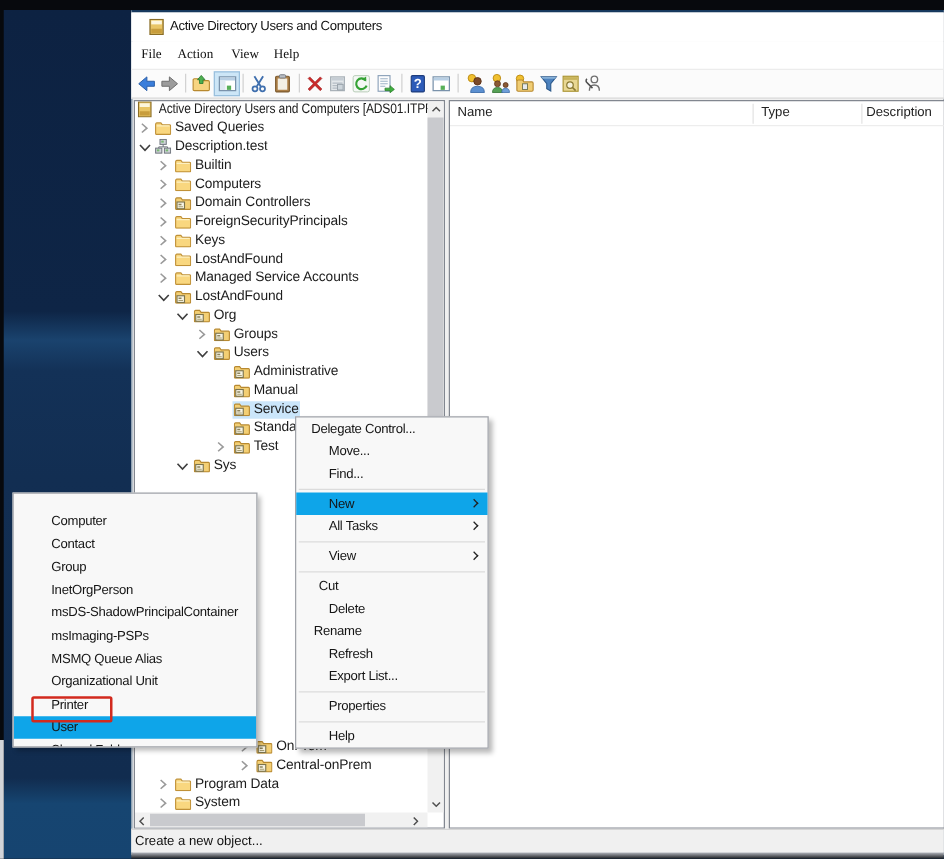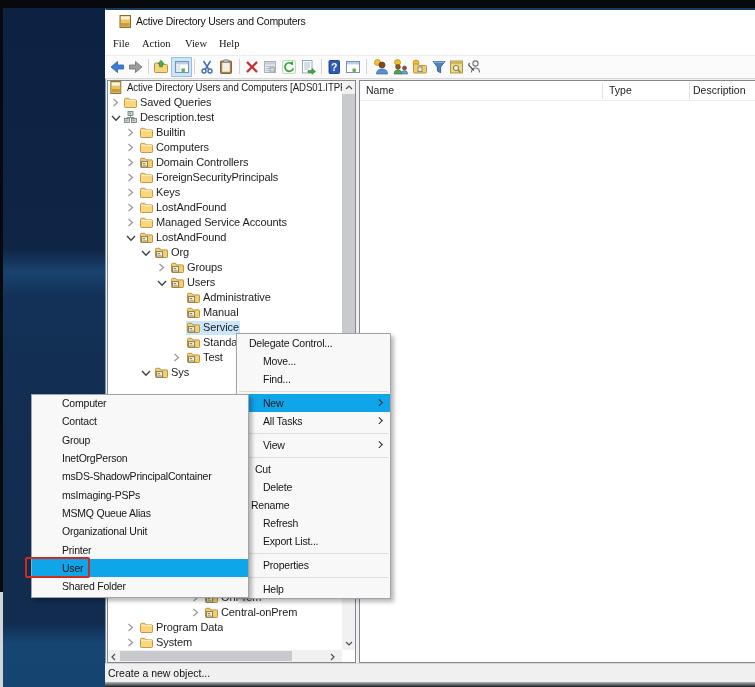--- a/index.html
+++ b/index.html
@@ -463,21 +463,21 @@
 <div class="menurow"><span style="padding-left:18px">Cut</span></div>
 <div class="menurow"><span style="padding-left:26px">Delete</span></div>
 <div class="menurow"><span style="padding-left:14px">Rename</span></div>
 <div class="menurow"><span style="padding-left:26px">Refresh</span></div>
 <div class="menurow"><span style="padding-left:26px">Export List...</span></div>
 <div class="menusep"></div>
 <div class="menurow"><span style="padding-left:26px">Properties</span></div>
 <div class="menusep"></div>
 <div class="menurow"><span style="padding-left:26px">Help</span></div>
 </div>
-<div class="menu" style="left:31px;top:394px;width:218px;height:204px;overflow:hidden;padding-top:0">
+<div class="menu" style="left:10px;top:394px;width:196px;height:204px;overflow:hidden;padding-top:14px">
     <div style="height:0;margin-top:-1px"></div>
 <div class="menurow" style="height:18.33px;line-height:18.33px"><span style="padding-left:30px">Computer</span></div>
 <div class="menurow" style="height:18.33px;line-height:18.33px"><span style="padding-left:30px">Contact</span></div>
 <div class="menurow" style="height:18.33px;line-height:18.33px"><span style="padding-left:30px">Group</span></div>
 <div class="menurow" style="height:18.33px;line-height:18.33px"><span style="padding-left:30px">InetOrgPerson</span></div>
 <div class="menurow" style="height:18.33px;line-height:18.33px"><span style="padding-left:30px">msDS-ShadowPrincipalContainer</span></div>
 <div class="menurow" style="height:18.33px;line-height:18.33px"><span style="padding-left:30px">msImaging-PSPs</span></div>
 <div class="menurow" style="height:18.33px;line-height:18.33px"><span style="padding-left:30px">MSMQ Queue Alias</span></div>
 <div class="menurow" style="height:18.33px;line-height:18.33px"><span style="padding-left:30px">Organizational Unit</span></div>
 <div class="menurow" style="height:18.33px;line-height:18.33px"><span style="padding-left:30px">Printer</span></div>

